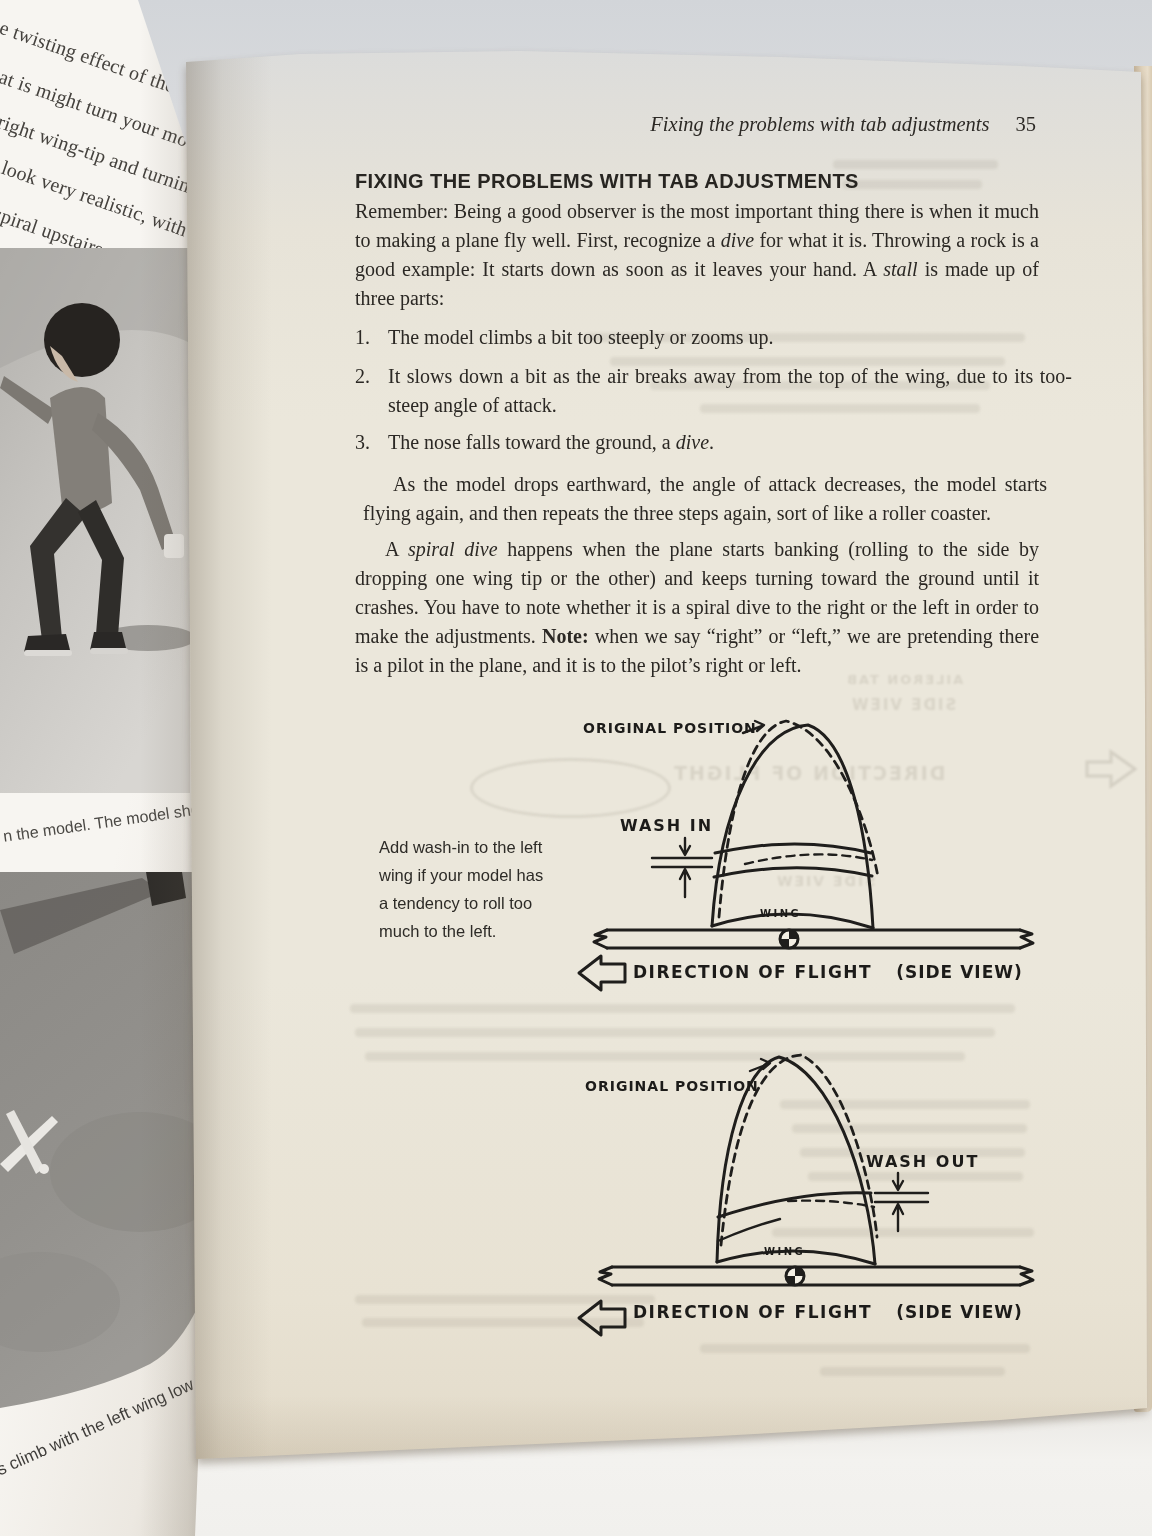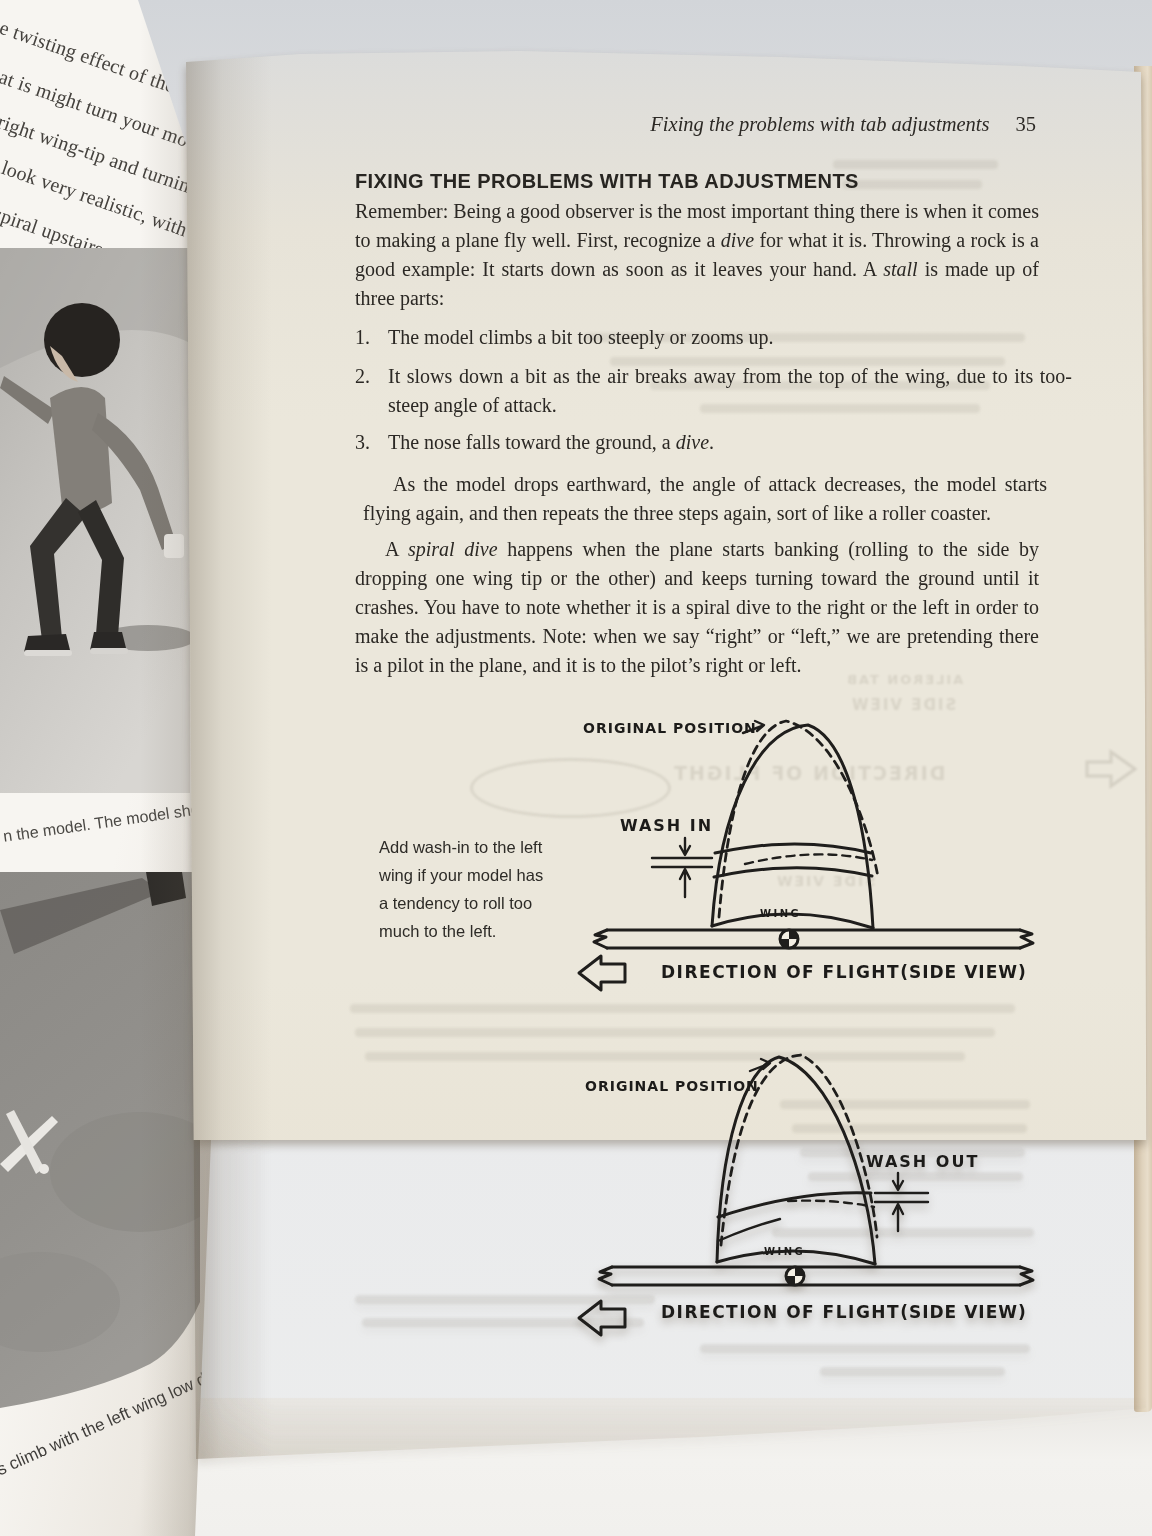--- a/index.html
+++ b/index.html
@@ -28,54 +28,54 @@
   .lp-caption{font-family:"Liberation Sans",sans-serif;font-size:16px;color:#4a4844;white-space:nowrap;
     transform:rotate(-8deg);transform-origin:left top;}
   .lp-caption-bottom{font-family:"Liberation Sans",sans-serif;font-size:17px;color:#3f3d3a;white-space:nowrap;
     transform:rotate(-24deg);transform-origin:left bottom;}
   .lp-shade{left:140px;top:0;width:74px;height:1536px;
     background:linear-gradient(90deg,rgba(105,95,80,0) 0,rgba(105,95,80,.14) 65%,rgba(70,60,50,.26) 100%);}
 
   
   .page-wrap{left:0;top:0;width:1152px;height:1536px;z-index:3;
     filter:drop-shadow(0 5px 4px rgba(110,100,85,.45));}
-  .right-page{left:0;top:0;width:1152px;height:1140px;
+  .right-page{left:0;top:0;width:1152px;height:1536px;
     clip-path:polygon(186px 62px,300px 54px,520px 51px,780px 57px,1020px 66px,1141px 72px,1145px 700px,1147px 1408px,1000px 1420px,700px 1437px,420px 1449px,196px 1459px);
     background:
       linear-gradient(97deg,rgba(120,105,85,.10) 0,rgba(120,105,85,0) 13%),
       linear-gradient(180deg,#d8dadc 0,#dfdeda 95px,#e7e3d8 230px,#ebe7db 420px,#ebe7db 980px,#e8e2d3 1300px,#e3dbca 1455px);}
   .spine-shadow{left:186px;top:50px;width:86px;height:1410px;
     background:linear-gradient(90deg,rgba(88,76,60,.30) 0,rgba(88,76,60,.10) 42%,rgba(88,76,60,0) 100%);}
   .bottom-shade{left:196px;top:1375px;width:950px;height:84px;
     background:linear-gradient(0deg,rgba(150,133,105,.18),rgba(150,133,105,0) 75%);}
 
   
   .running-head{top:113px;right:116px;display:flex;align-items:baseline;gap:26px;color:#2c2925;}
   .rh-title{font-style:italic;font-size:20.5px;}
   .rh-num{font-size:20.5px;}
   .section-heading{left:355px;top:170px;font-family:"Liberation Sans",sans-serif;
     font-weight:bold;font-size:20px;letter-spacing:.4px;color:#272521;}
   .bodytext{left:355px;width:684px;font-size:20px;line-height:29px;color:#2b2824;
     text-align:justify;}
   .bodytext i{font-style:italic;}
-  .bodytext b{font-weight:normal;}
+  .bodytext b{font-weight:bold;}
   .indent{text-indent:30px;}
   .listitem{padding-left:33px;position:absolute;}
   .listnum{position:absolute;left:0;top:0;}
 
   
   .diag-caption{font-family:"Liberation Sans",sans-serif;font-size:16.5px;line-height:28px;color:#2d2b27;}
   .diag-caption span{display:block;margin-left:24px;}
 
   
   .hand{font-family:"DejaVu Sans",sans-serif;font-weight:bold;color:#1c1b19;white-space:nowrap;text-align:center;}
   .lbl-orig{font-size:14px;letter-spacing:1px;}
   .lbl-wash{font-size:16px;letter-spacing:2px;}
   .lbl-wing{font-size:10px;letter-spacing:2.5px;}
-  .dir-row{display:flex;align-items:baseline;margin-left:28px;}
+  .dir-row{display:flex;align-items:baseline;gap:24px;}
   .lbl-dir{font-size:17px;letter-spacing:1.5px;}
   .lbl-view{font-size:17px;letter-spacing:1px;}
 
   svg.diagram{overflow:visible;}
   svg.diagram path, svg.diagram line, svg.diagram circle{stroke:#1f1e1c;stroke-width:3;fill:none;
     stroke-linecap:round;stroke-linejoin:round;}
   svg.diagram .dash{stroke-dasharray:8 6;stroke-width:2.8;}
   svg.diagram .thin{stroke-width:2.4;}
   svg.diagram .fillq{fill:#1f1e1c;stroke:none;}
   svg.diagram .cgc{fill:#f3efe4;}
@@ -201,21 +201,21 @@
     <path d="M2,15 L26,15 L26,5 L50,22 L26,39 L26,29 L2,29 Z" fill="none" stroke="#6b6355" stroke-width="3"></path>
   </svg>
 
   <div class="abs running-head">
     <span class="rh-title">Fixing the problems with tab adjustments</span>
     <span class="rh-num">35</span>
   </div>
 
   <div class="abs section-heading">FIXING THE PROBLEMS WITH TAB ADJUSTMENTS</div>
 
-  <p class="abs bodytext" style="top:197px;margin:0"><span>Remember: Being a good observer is the most important thing there is when it comes to making a plane fly well. First, recognize a </span><i>dive</i><span> for what it is. Throwing a rock is a good example: It starts down as soon as it leaves your hand. A </span><i>stall</i><span> is made up of three parts:</span></p>
+  <p class="abs bodytext" style="top:197px;margin:0"><span>Remember: Being a good observer is the most important thing there is when it much to making a plane fly well. First, recognize a </span><i>dive</i><span> for what it is. Throwing a rock is a good example: It starts down as soon as it leaves your hand. A </span><i>stall</i><span> is made up of three parts:</span></p>
 
   <div class="bodytext listitem" style="top:323px">
     <span class="listnum">1.</span>
     <span>The model climbs a bit too steeply or zooms up.</span>
   </div>
   <div class="bodytext listitem" style="top:362px">
     <span class="listnum">2.</span>
     <span>It slows down a bit as the air breaks away from the top of the wing, due to its too-steep angle of attack.</span>
   </div>
   <div class="bodytext listitem" style="top:428px">

